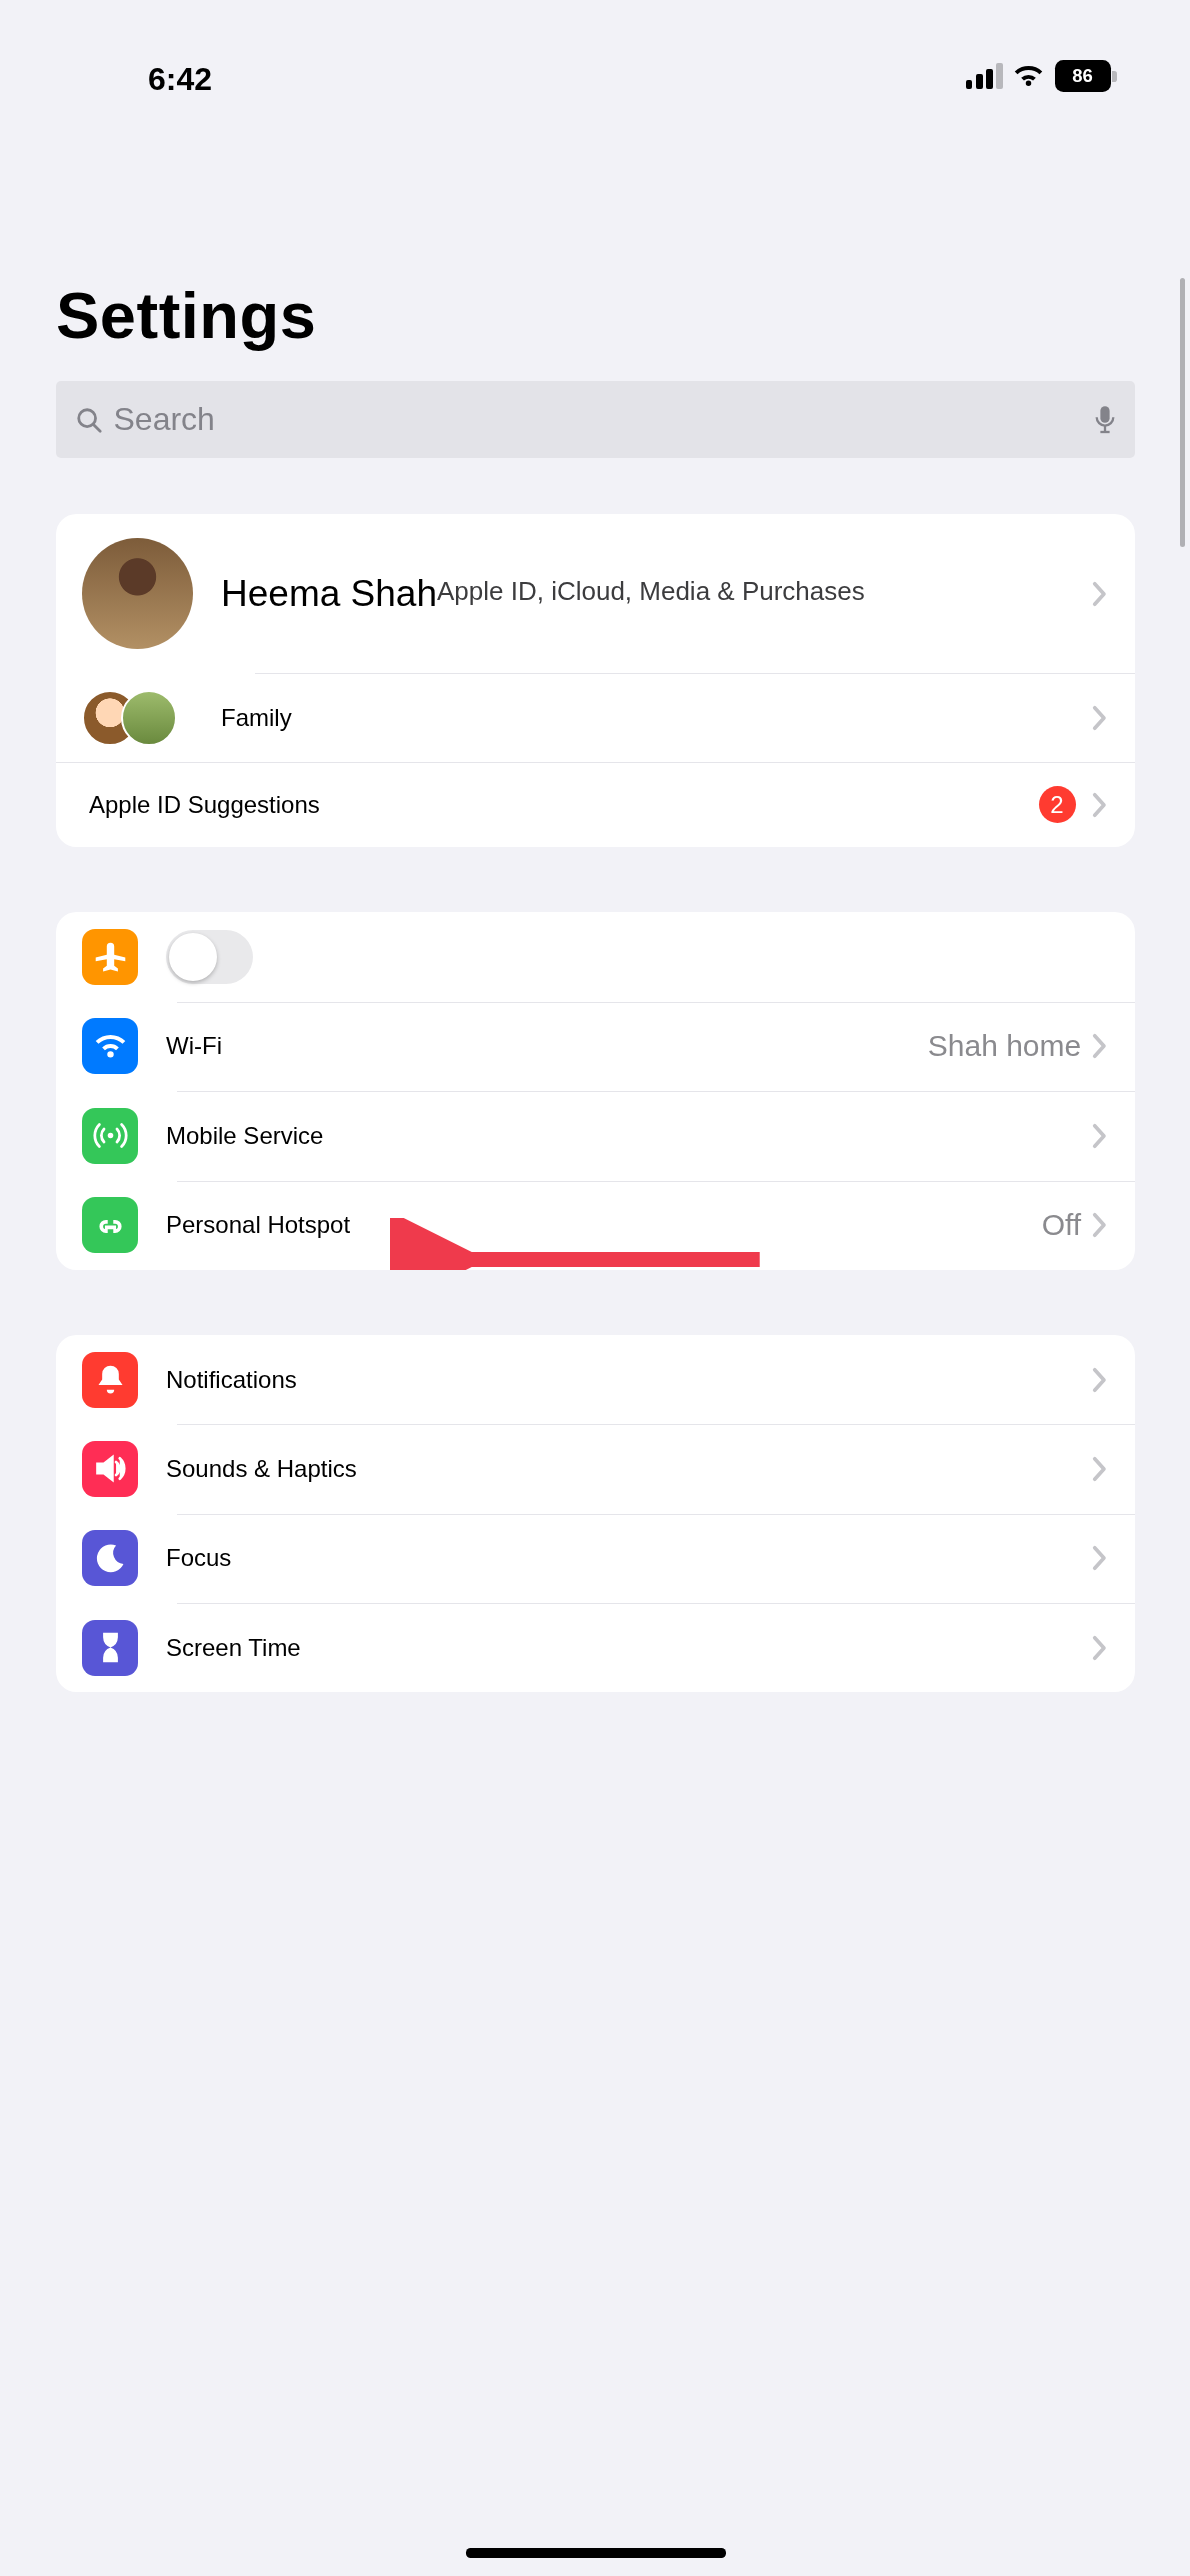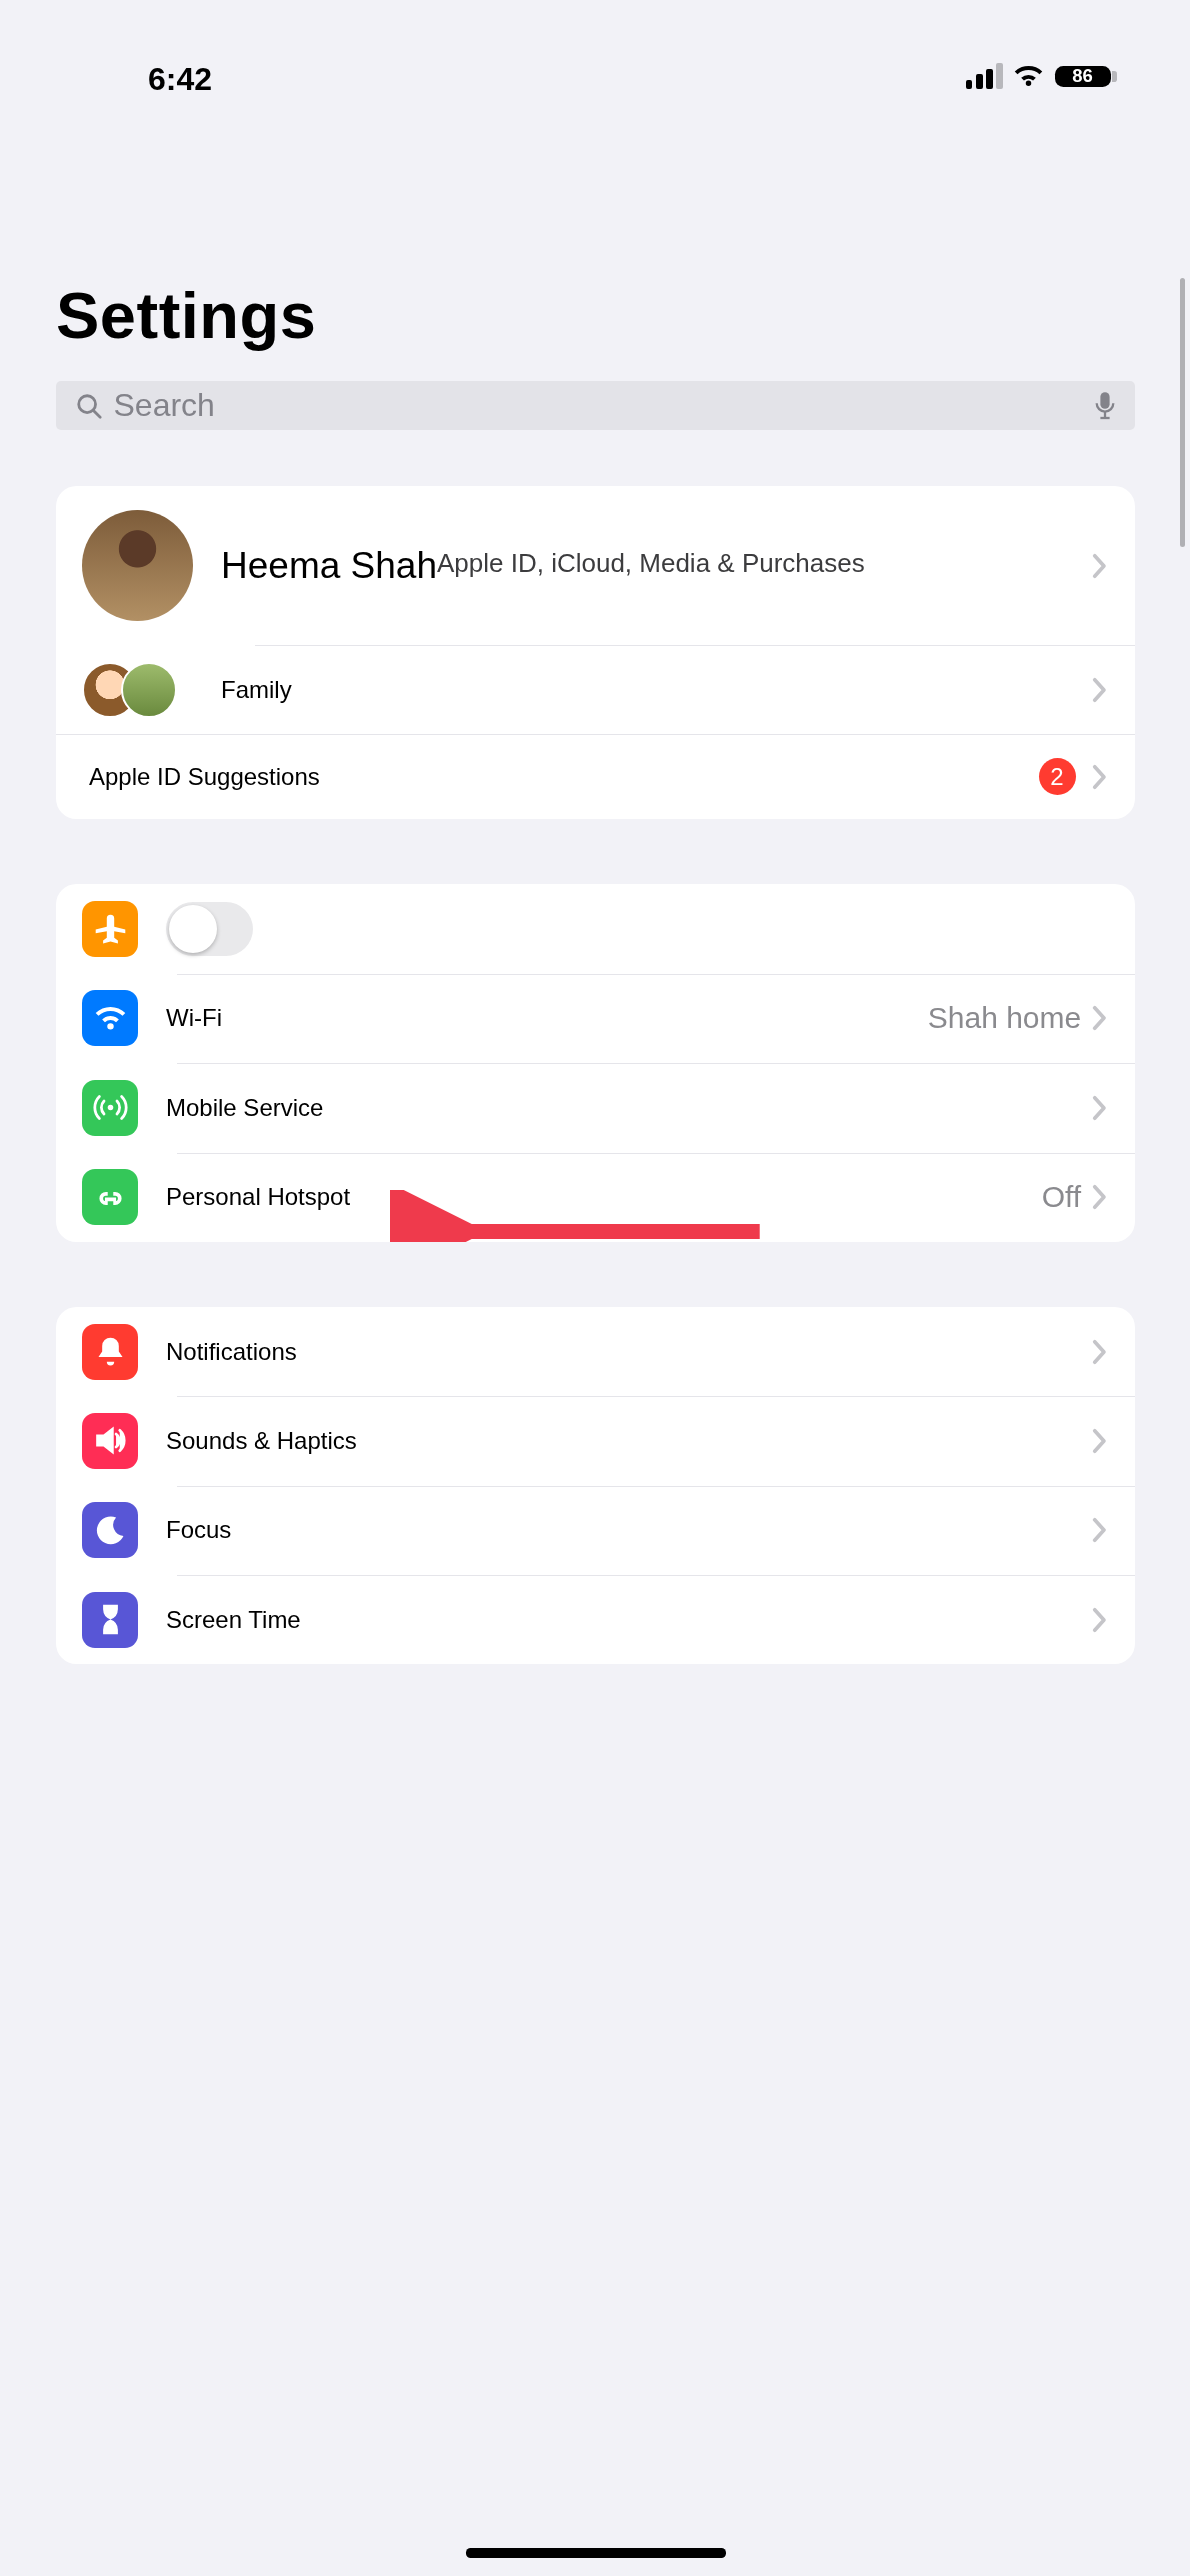--- a/index.html
+++ b/index.html
@@ -45,21 +45,21 @@
   .cell-bars span:nth-child(2){height:15px;}
   .cell-bars span:nth-child(3){height:20.4px;}
   .cell-bars span:nth-child(4){height:26px; background:#b8b8bc;}
   .wifi-ico svg { width: 33px; height: 28px; display:block; }
   .battery {
     display: flex;
     align-items: center;
   }
   .battery-body {
     width: 56px;
-    height: 21px;
+    height: 32px;
     background: #000;
     border-radius: 8.3px;
     color: #fff;
     font-size: 18.5px;
     font-weight: 700;
     display:flex;
     align-items:center;
     justify-content:center;
   }
   .battery-tip {
@@ -78,21 +78,21 @@
     letter-spacing: 0.5px;
   }
 
   
   .search-wrap {
     margin: 0 56px 56px 56px;
   }
   .search-field {
     background: #e3e3e8;
     border-radius: 5px;
-    height: 49px;
+    height: 77px;
     display: flex;
     align-items: center;
     padding: 0 18.5px;
     gap: 11px;
   }
   .search-field input {
     flex: 1;
     border: none;
     background: transparent;
     font-size: 32px;

